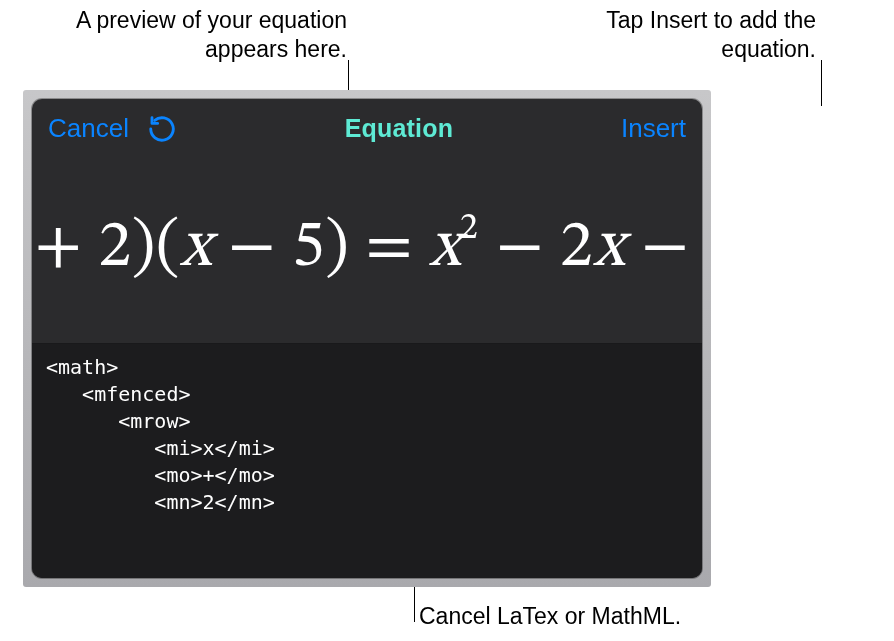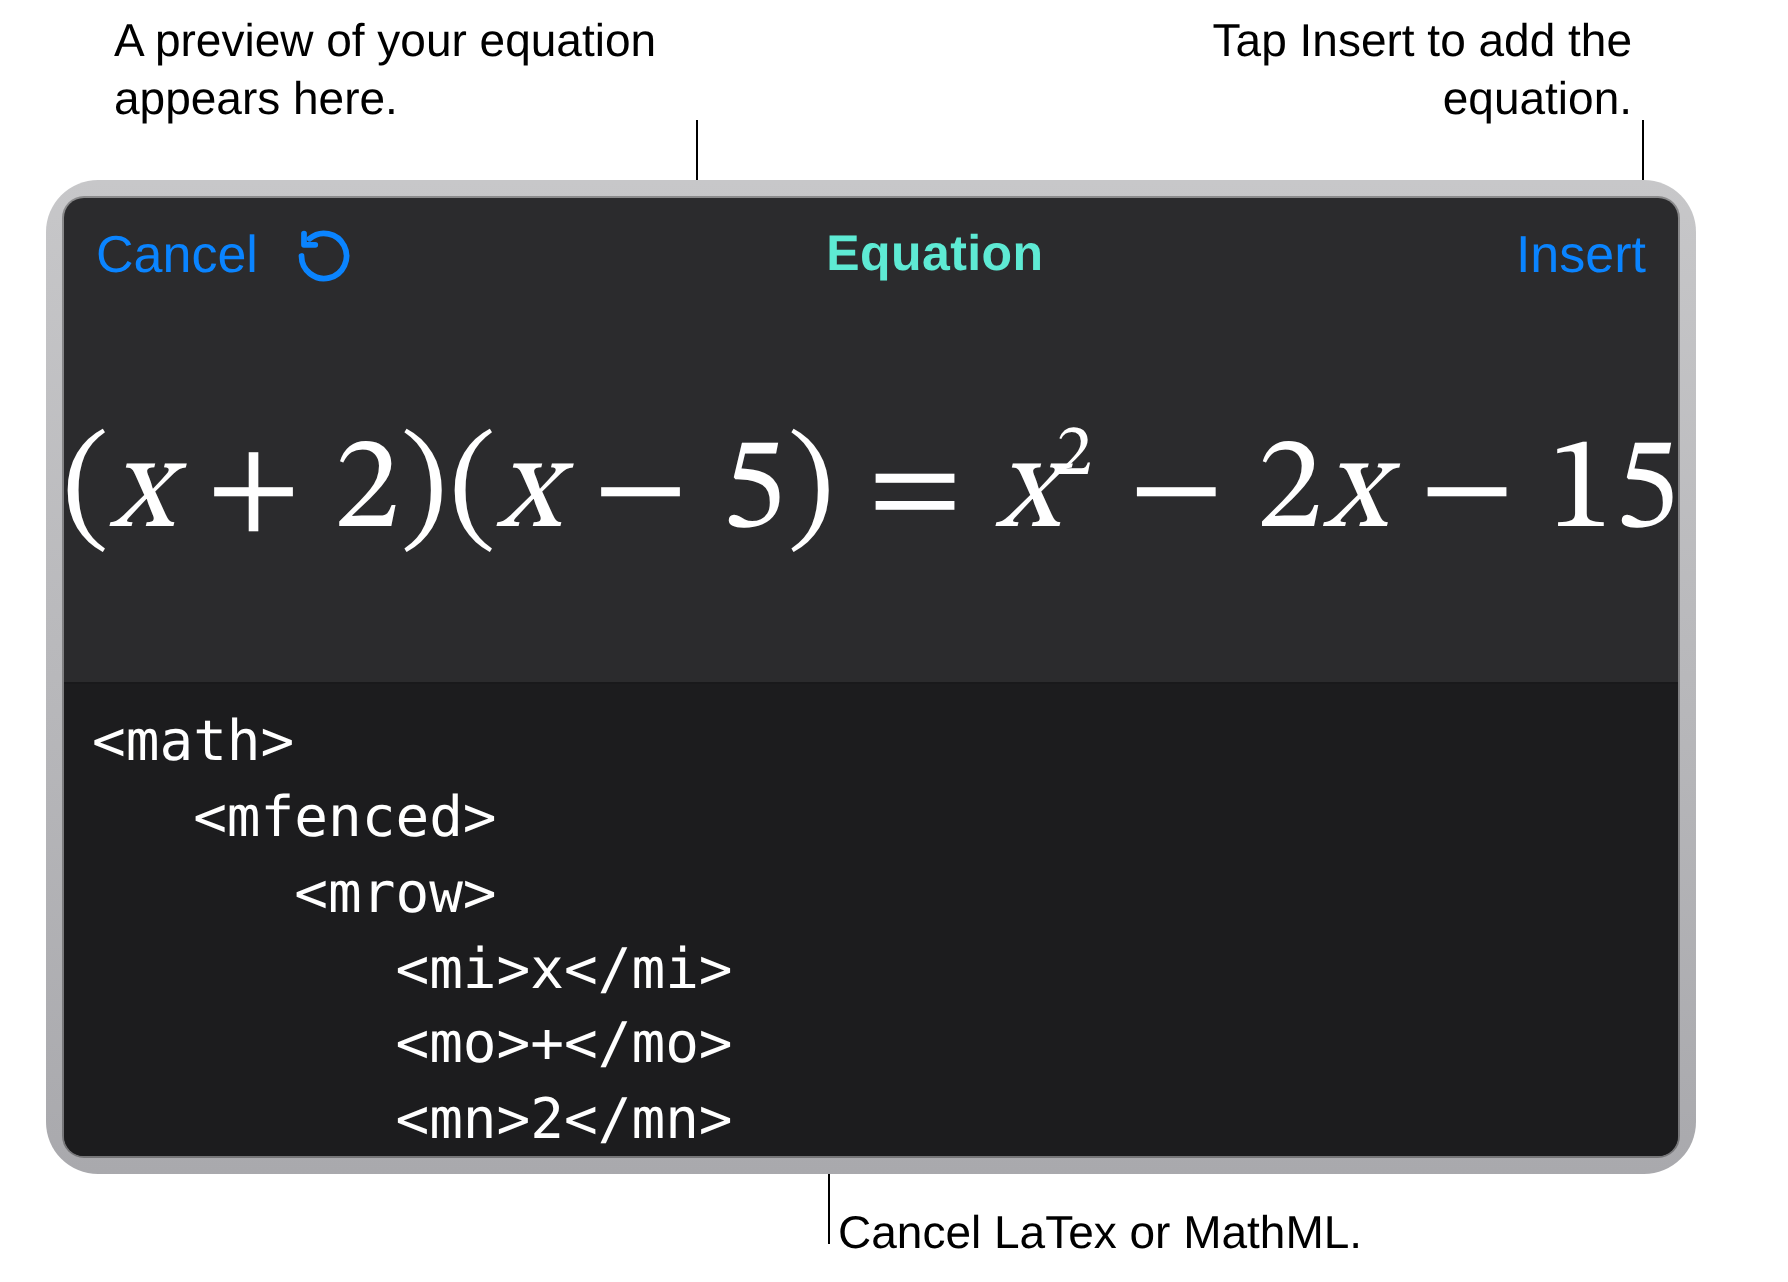--- a/index.html
+++ b/index.html
@@ -4,36 +4,37 @@
 <style>
   * { box-sizing: border-box; margin: 0; padding: 0; }
   html, body { width: 894px; height: 641px; font-family: -apple-system, "Helvetica Neue", Helvetica, Arial, sans-serif; background: #fff; }
   .canvas { position: relative; width: 894px; height: 641px; }
 
   .callout {
     position: absolute;
     font-size: 23px;
     line-height: 1.25;
     color: #000;
+    text-align: right;
   }
 
   .pointer-line {
     position: absolute;
     width: 1px;
     background: #000;
   }
 
   .panel-wrap {
     position: absolute;
     left: 23px;
     top: 90px;
-    width: 825px;
+    width: 688px;
     height: 497px;
     background: linear-gradient(to bottom, #c7c7c9, #a9a9ad);
-    border-radius: 26px;
+    border-radius: 3px;
     padding: 9px;
   }
   .panel {
     width: 100%;
     height: 100%;
     background: #2b2b2d;
     border-radius: 10px;
     overflow: hidden;
     display: flex;
     flex-direction: column;
@@ -70,21 +71,21 @@
   }
   .eq .var { font-style: italic; }
   .eq sup { font-size: 0.55em; vertical-align: super; font-style: normal; position: relative; top: -0.1em; left: -0.05em;}
 
   .codearea {
     flex: 1 1 auto;
     background: #1c1c1e;
     padding: 10px 14px;
     color: #fff;
     font-family: "SF Mono", Menlo, Consolas, monospace;
-    font-size: 28px;
+    font-size: 20px;
     line-height: 1.35;
     white-space: pre;
     overflow: hidden;
   }
 
 </style>
 </head>
 <body>
 
 <div class="canvas">

